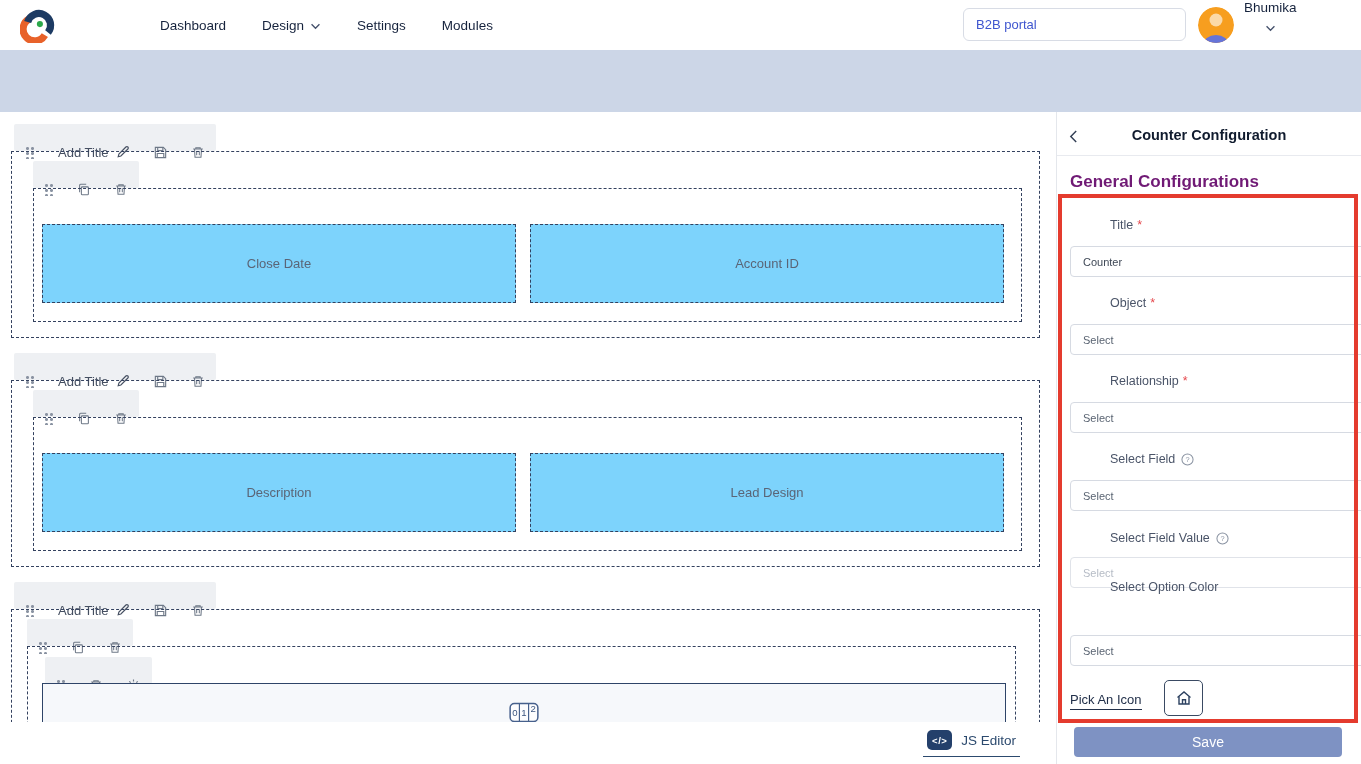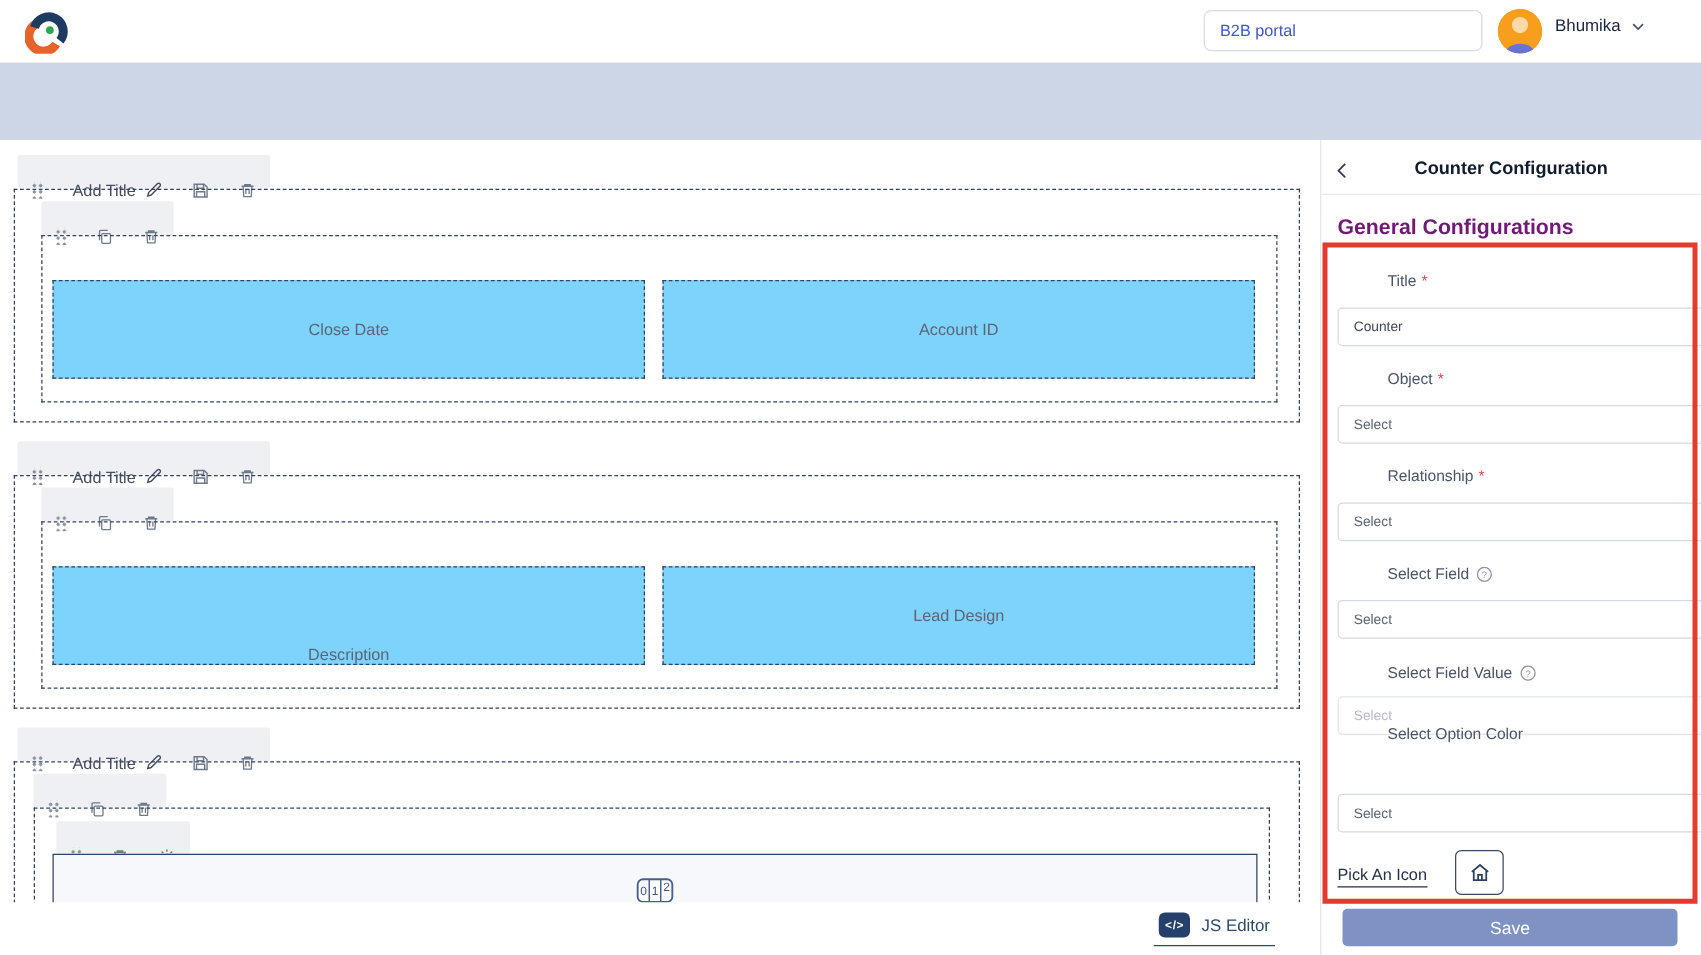--- a/index.html
+++ b/index.html
@@ -14,21 +14,21 @@
   .topnav { position:absolute; left:0; top:0; width:1361px; height:50px; background:#fff; }
   .logo { position:absolute; left:20px; top:7px; }
   .nav-links { position:absolute; left:160px; top:0; height:50px; display:flex; align-items:center; gap:36px; }
   .nav-link { font-size:13.5px; color:#16233d; font-weight:500; cursor:pointer; display:flex; align-items:center; gap:6px; }
   .nav-chev { color:#44506b; margin-top:2px; }
   .searchbox { position:absolute; left:963px; top:8px; width:223px; height:33px;
     border:1px solid #d8dce5; border-radius:6px; padding:0 12px; font-size:13px;
     color:#3f56cf; font-family:"Liberation Sans", sans-serif; outline:none; }
   .avatar { position:absolute; left:1198px; top:7px; width:36px; height:36px; border-radius:50%; overflow:hidden; }
   .username { position:absolute; left:1244px; top:0; height:40px; display:flex; align-items:center; gap:8px;
-    font-size:13.5px; color:#16233d; font-weight:500; cursor:pointer; }
+    font-size:13.5px; color:#16233d; font-weight:500; cursor:pointer;flex-direction:column; }
 
   
   .pagebar { position:absolute; left:0; top:50px; width:1361px; height:62px; background:#ccd6e7; }
   .titlerow { position:absolute; left:28px; top:60px; display:flex; align-items:center; gap:11px; }
   .page-title { font-size:17.5px; font-weight:700; color:#0d1526; }
   .breadcrumb { position:absolute; left:24px; top:88px; display:flex; align-items:center; gap:10px;
     font-size:11.5px; color:#3e4d68; }
   .crumb-sep { color:#5a6a85; font-size:11px; }
   .bar-actions { position:absolute; right:27px; top:67px; display:flex; gap:8px; }
   .btn { height:30px; border-radius:3px; display:flex; align-items:center; font-size:13.5px; cursor:pointer; }
@@ -90,20 +90,39 @@
 <body>
 
 <header class="topnav">
   <span class="logo">
     <svg width="38" height="36" viewBox="0 0 40 40">
       <path d="M8.7 13.5 A 13 13 0 1 0 26.5 31.3" stroke="#e8622a" stroke-width="8" fill="none"></path>
       <path d="M7.4 16.6 A 13 13 0 1 1 30 28.4" stroke="#1d3b63" stroke-width="8" fill="none"></path>
       <circle cx="21" cy="19" r="3.4" fill="#2ba84a"></circle>
     </svg>
   </span>
+  <nav class="nav-links">
+    <span class="nav-link">
+        <span>Dashboard</span>
+      </span>
+    <span class="nav-link">
+      <span>Design</span>
+      <span class="nav-chev">
+        <svg width="11" height="7" viewBox="0 0 12 8" fill="none" stroke="currentColor" stroke-width="1.5">
+            <path d="M1.5 1.5L6 6l4.5-4.5"></path>
+          </svg>
+      </span>
+    </span>
+    <span class="nav-link">
+        <span>Settings</span>
+      </span>
+    <span class="nav-link">
+        <span>Modules</span>
+      </span>
+  </nav>
   <input class="searchbox" value="B2B portal" style="">
   <span class="avatar">
     <svg width="36" height="36" viewBox="0 0 36 36">
       <circle cx="18" cy="18" r="18" fill="#f79e1f"></circle>
       <clipPath id="avclip">
           <circle cx="18" cy="18" r="18"></circle>
         </clipPath>
       <g clip-path="url(#avclip)">
         <circle cx="18" cy="13" r="6.5" fill="#fbd9a8"></circle>
         <path d="M5 38 a13 10 0 0 1 26 0 z" fill="#6674d8"></path>
@@ -254,21 +273,21 @@
           <path d="M3 11V3a1 1 0 0 1 1-1h6.5"></path>
         </svg>
       </span>
     <span class="tb-seg">
         <svg width="14" height="15" viewBox="0 0 16 16" fill="none" stroke="currentColor" stroke-width="1.2">
           <path d="M2.5 4h11M5.5 4V2.6h5V4M4 4l.6 9.4h6.8L12 4M6.5 6.5v4.5M9.5 6.5v4.5"></path>
         </svg>
       </span>
   </div>
   <div class="dashed-box" style="left:33px; top:305px; width:989px; height:134px;"></div>
-  <div class="fieldbox" style="left:42px; top:341px;align-items:flex-end;">
+  <div class="fieldbox" style="left:42px; top:341px;">
       <span>Description</span>
     </div>
   <div class="fieldbox" style="left:530px; top:341px;">
       <span>Lead Design</span>
     </div>
 
   <div class="toolbar" style="left:14px; top:470px;">
     <span class="tb-seg">
         <span class="drag-dots"></span>
       </span>

